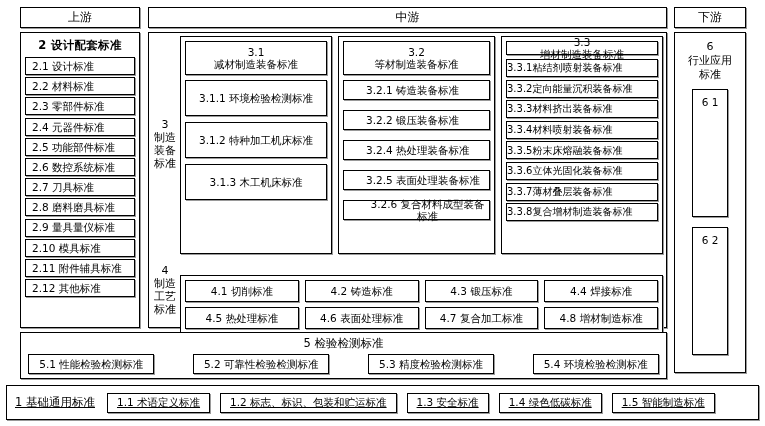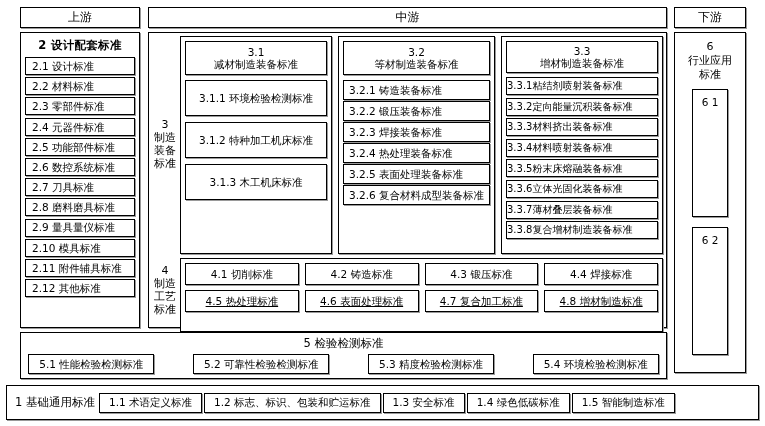--- a/index.html
+++ b/index.html
@@ -57,28 +57,28 @@
   .sub-col{position:absolute;top:0;height:218px;border:1px solid #000;background:#fff;
            box-shadow:1px 1px 0 0 #9a9a9a;box-sizing:border-box;padding:4px;}
   #sub31{left:0px;width:152px;}
   #sub32{left:158px;width:157px;}
   #sub33{left:321px;width:162px;}
 
   .sub-head{height:34px;font-size:10.5px;margin-bottom:5px;flex-direction:column;}
   .sub-head b{font-weight:400;display:block;}
 
   .it31{height:36px;font-size:10.5px;margin-bottom:6px;}
-  .it32{height:20px;font-size:10.5px;margin-bottom:1px;justify-content:flex-start;padding-left:5px;}
+  .it32{height:20px;font-size:10.5px;margin-bottom:10px;justify-content:flex-start;padding-left:22px;}
   .it33{height:18px;font-size:10px;margin-bottom:2.6px;justify-content:flex-start;}
 
   
-  #grp4{position:absolute;left:28px;top:222px;width:483px;height:74px;
+  #grp4{position:absolute;left:28px;top:239px;width:483px;height:66px;
         border:1px solid #000;background:#fff;box-shadow:1px 1px 0 0 #9a9a9a;box-sizing:border-box;padding:4px;}
   #grp4 .row{display:flex;gap:6px;margin-bottom:5px;}
-  #grp4 .row:last-child{margin-bottom:0;text-decoration:underline;}
+  #grp4 .row:last-child{margin-bottom:0;}
   .it4{height:22px;font-size:10.5px;flex:1;}
 
   
   #col-right{position:absolute;left:674px;top:32px;width:72px;height:341px;
              border:1px solid #000;background:#fff;box-shadow:1px 1px 0 0 #9a9a9a;
              box-sizing:border-box;padding:4px;}
   #right-title{font-size:11px;text-align:center;line-height:1.25;margin:3px 0 8px 0;}
   .it6{height:128px;font-size:10.5px;margin:0 auto 10px auto;width:36px;
        writing-mode:horizontal-tb;align-items:flex-start;padding-top:6px;
        word-break:break-all;overflow:hidden;line-height:1.2;}
@@ -86,21 +86,21 @@
   
   #sec5{position:absolute;left:20px;top:332px;width:647px;height:47px;
         border:1px solid #000;background:#fff;box-shadow:1px 1px 0 0 #9a9a9a;box-sizing:border-box;}
   #sec5-title{position:absolute;left:0;right:0;top:3px;text-align:center;font-size:11.5px;}
   #sec5-row{position:absolute;left:6px;right:6px;top:21px;display:flex;gap:36px;justify-content:space-around;}
   .it5{height:20px;font-size:10.5px;flex:0 0 auto;padding:0 10px;}
 
   
   #sec1{position:absolute;left:6px;top:385px;width:753px;height:35px;
         border:1px solid #000;background:#fff;box-shadow:1px 1px 0 0 #9a9a9a;
-        box-sizing:border-box;display:flex;align-items:center;padding:0 8px;gap:2px;}
+        box-sizing:border-box;display:flex;align-items:center;padding:0 8px;gap:10px;text-decoration:underline;}
   #sec1-title{font-size:11.5px;white-space:nowrap;padding-right:2px;}
   .it1{height:20px;font-size:10.5px;padding:0 9px;white-space:nowrap;}
 </style>
 </head>
 <body>
 
 <div class="page">
 
   <div class="bx hdr" id="hdr-up">
     <span>上游</span>
@@ -148,28 +148,27 @@
           <div class="bx it31">3.1.3 木工机床标准</div>
         </div>
 
         <div class="sub-col" id="sub32">
           <div class="bx sub-head">
             <b>3.2</b>
             <b>等材制造装备标准</b>
           </div>
           <div class="bx it32">3.2.1 铸造装备标准</div>
           <div class="bx it32">3.2.2 锻压装备标准</div>
-          <div class="bx it32">3.2.3 焊接装备标准</div>
           <div class="bx it32">3.2.4 热处理装备标准</div>
           <div class="bx it32">3.2.5 表面处理装备标准</div>
           <div class="bx it32">3.2.6 复合材料成型装备标准</div>
         </div>
 
         <div class="sub-col" id="sub33">
-          <div class="bx sub-head" style="height:32px;margin-bottom:4px;">
+          <div class="bx sub-head" style="height:14px;margin-bottom:4px;">
             <b>3.3</b>
             <b>增材制造装备标准</b>
           </div>
           <div class="bx it33">3.3.1粘结剂喷射装备标准</div>
           <div class="bx it33">3.3.2定向能量沉积装备标准</div>
           <div class="bx it33">3.3.3材料挤出装备标准</div>
           <div class="bx it33">3.3.4材料喷射装备标准</div>
           <div class="bx it33">3.3.5粉末床熔融装备标准</div>
           <div class="bx it33">3.3.6立体光固化装备标准</div>
           <div class="bx it33">3.3.7薄材叠层装备标准</div>

